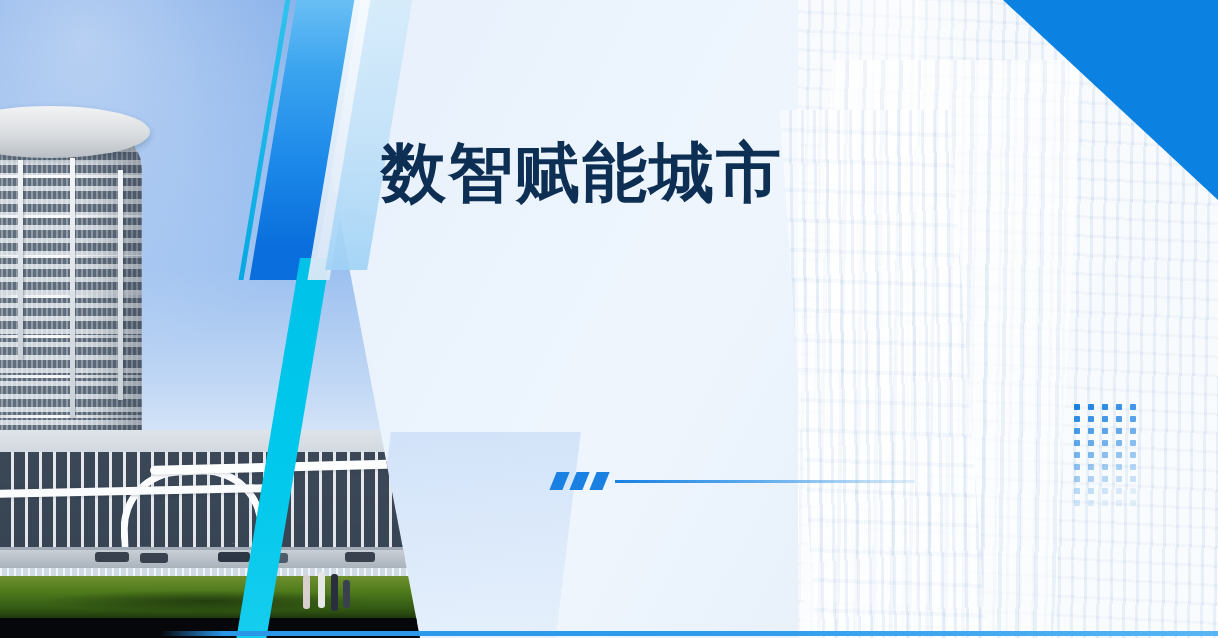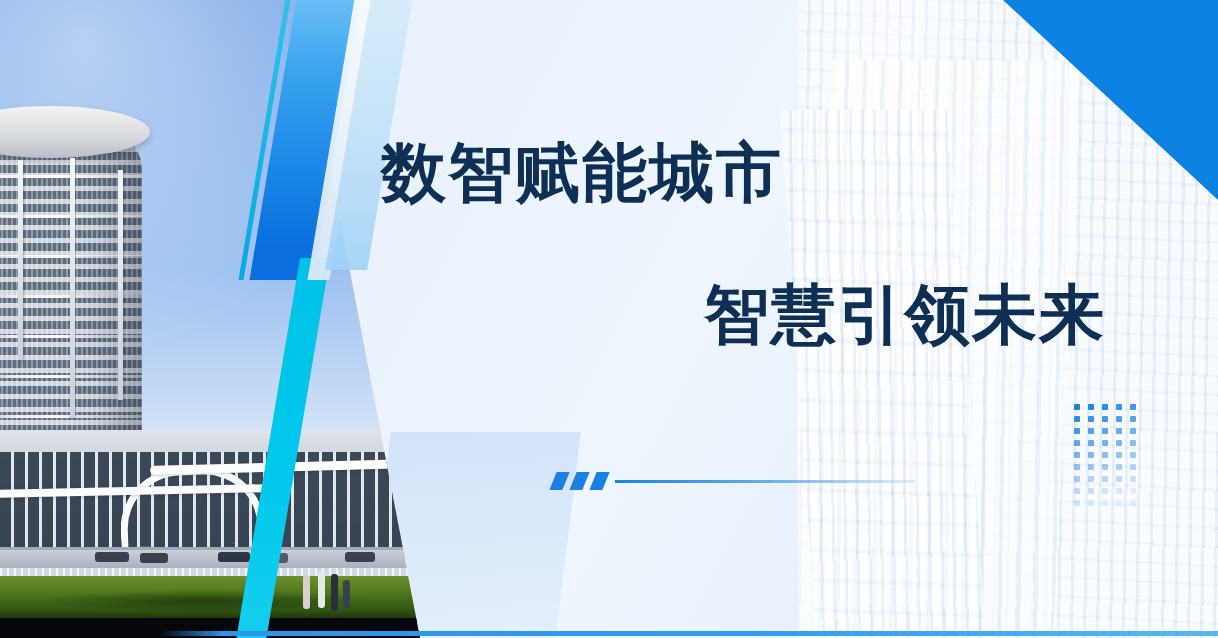--- a/index.html
+++ b/index.html
@@ -273,21 +273,20 @@
   <div class="ribbon ribbon-thin-cyan"></div>
   <div class="ribbon ribbon-blue"></div>
   <div class="ribbon ribbon-cyan"></div>
   <div class="ribbon ribbon-white"></div>
   <div class="ribbon ribbon-pale"></div>
 
   <div class="corner-tri"></div>
 
   <div class="title-wrap">
     <div class="title-l1">数智赋能城市</div>
-    <div class="title-l2">智慧引领未来</div>
   </div>
 
   <div class="deco">
     <div class="slash"></div>
     <div class="slash"></div>
     <div class="slash"></div>
     <div class="deco-line"></div>
   </div>
 
   <div class="dotgrid" id="dotgrid">

